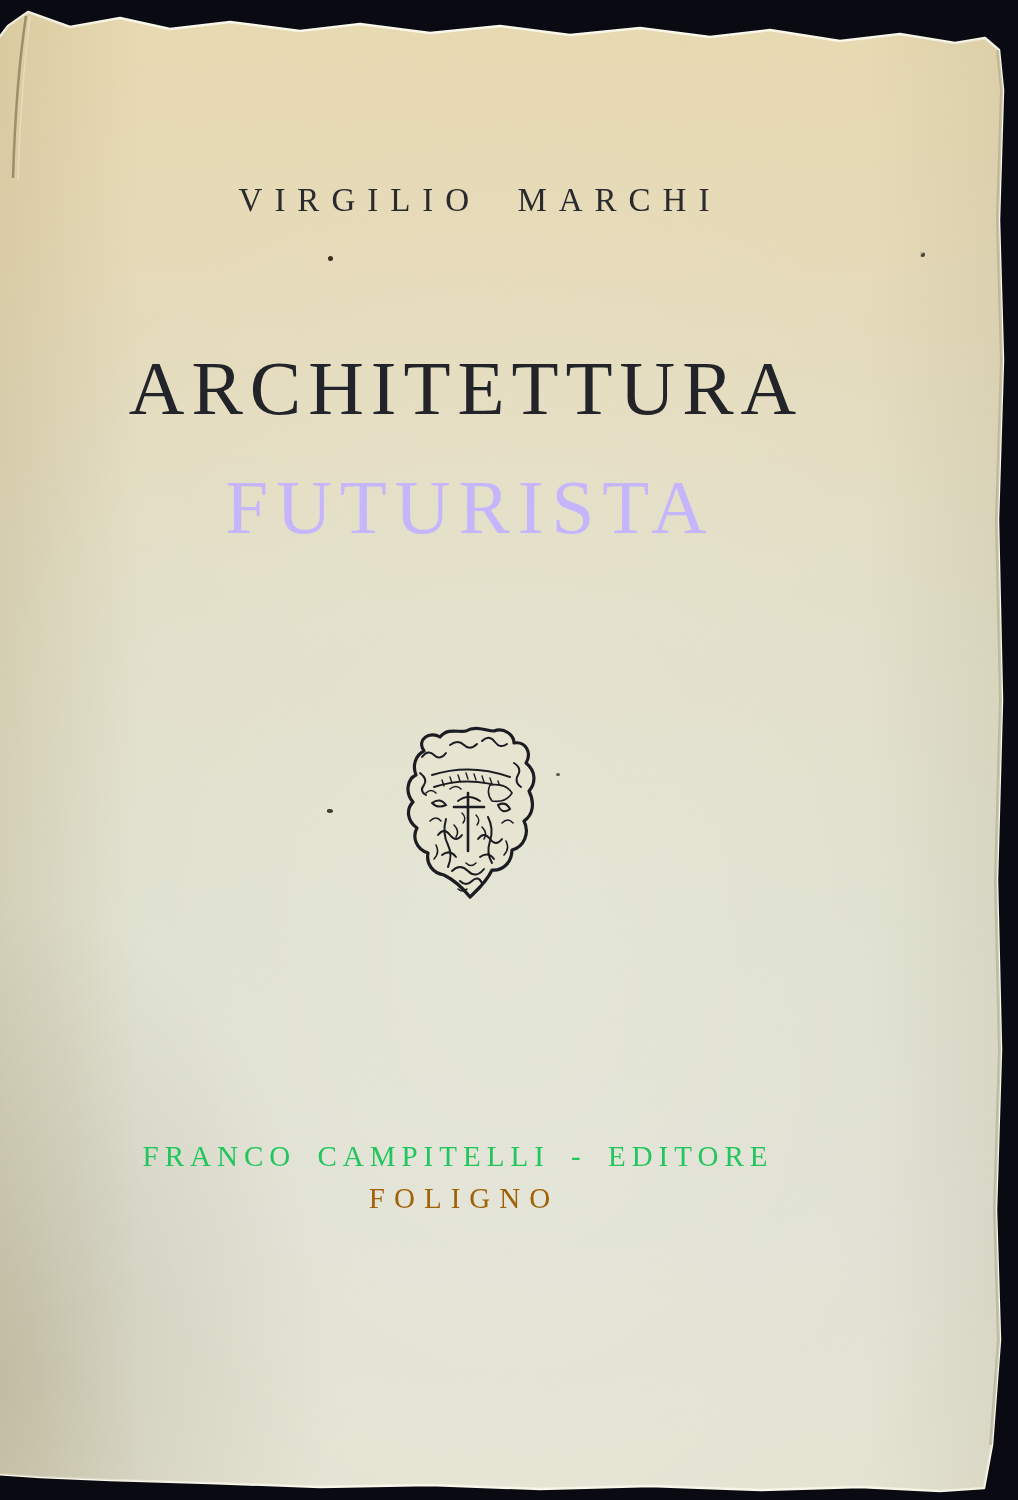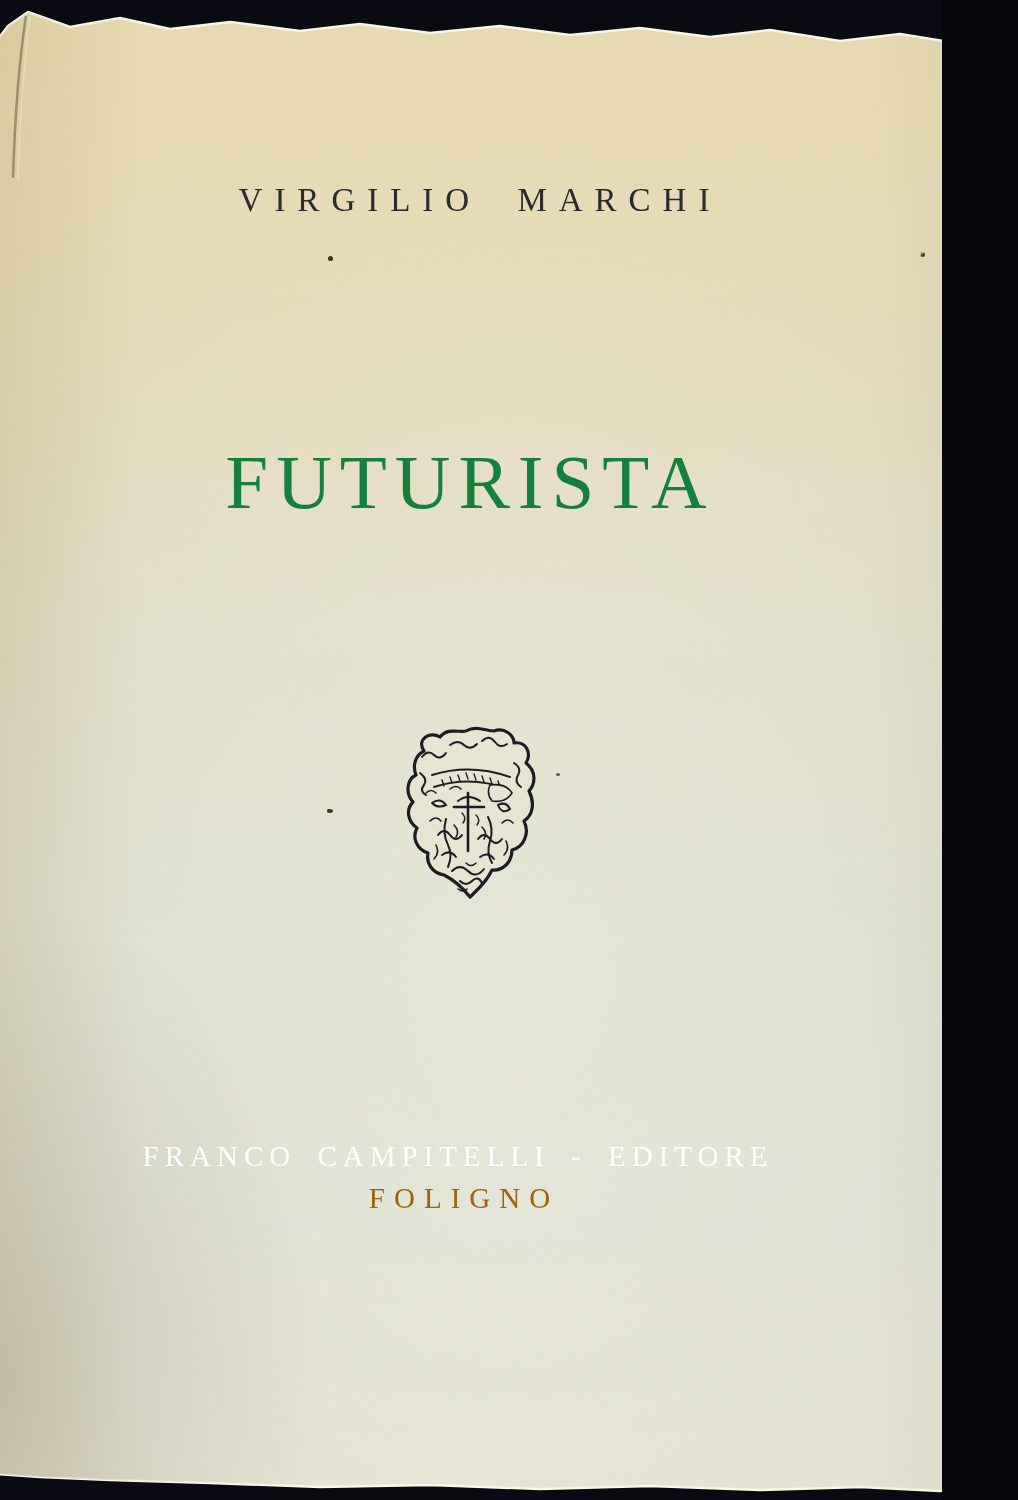--- a/index.html
+++ b/index.html
@@ -1,18 +1,18 @@
 <!DOCTYPE html>
 <html><head>
 <meta charset="utf-8">
 <style>
   html,body{margin:0;padding:0;background:#05050c;}
   .photo{
     position:relative;
-    width:942px;height:1500px;
+    width:1018px;height:1500px;
     background:#0a0a13;
     overflow:hidden;
     font-family:"Liberation Serif", serif;
   }
   .page-svg{position:absolute;left:0;top:0;width:1018px;height:1500px;display:block;}
   .txt{
     position:absolute;
     white-space:nowrap;
     transform:translateX(-50%);
     color:#25252a;
@@ -26,31 +26,31 @@
     word-spacing:16px;
     color:#2a2a2e;
   }
   .title1{
     left:466px;top:350px;
     font-size:77px;
     letter-spacing:7px;
     color:#23232a;
   }
   .title2{
-    left:470px;top:444px;
+    left:470px;top:469px;
     font-size:77px;
     letter-spacing:8px;
-    color:#15803d;
+    color:#c4b5fd;
   }
   .pub1{
     left:458px;top:1142px;
     font-size:29px;
     letter-spacing:6px;
     word-spacing:8px;
-    color:#ffffff;
+    color:#22c55e;
   }
   .pub2{
     left:464px;top:1184px;
     font-size:29px;
     letter-spacing:9px;
     color:#a16207;
   }
   .emblem{
     position:absolute;left:402px;top:723px;
     width:138px;height:178px;
@@ -113,20 +113,21 @@
       <path d="M30,16 C24,64 20,116 18,180" fill="none" stroke="#f4eeda" stroke-opacity="0.5" stroke-width="1.5"></path>
 
       <path d="M999,50 L1003,90 L999,220 L1003,360 L998,520 L1002,700 L997,880 L1001,1050 L996,1210 L1000,1340 L992,1445" fill="none" stroke="#8d8866" stroke-opacity="0.35" stroke-width="6"></path>
 
       <rect x="-4" y="0" width="1026" height="1500" filter="url(#grain)"></rect>
     </g>
   </svg>
 
   <div class="txt author">VIRGILIO MARCHI</div>
 
+  <div class="txt title1">ARCHITETTURA</div>
   <div class="txt title2">FUTURISTA</div>
 
   <svg class="emblem" role="img" viewBox="0 0 138 178" aria-label="woodcut publisher device: shield-shaped printer's mark with banner and dense engraving">
     <g fill="none" stroke="#1c1d22" stroke-width="2" stroke-linecap="round">
       <path d="M22,28 C14,16 28,8 38,14 C46,4 58,10 64,8 C74,2 84,8 92,8 C102,4 112,12 112,20 C124,18 130,30 124,40 C134,48 134,60 127,68 C133,80 131,92 122,98 C128,110 122,124 110,127 C110,140 100,148 90,147 C84,160 74,168 68,174 C60,164 50,156 42,152 C30,150 24,140 26,130 C14,126 10,114 15,105 C5,98 4,86 11,79 C3,70 5,56 14,52 C10,42 14,32 22,28 Z" fill="#e7e4d2" stroke-width="3.2" stroke-linejoin="round"></path>
       <path d="M20,34 q6,-8 12,-2 q6,6 12,-2"></path>
       <path d="M48,22 q8,-6 14,0 q6,6 13,-1"></path>
       <path d="M80,18 q7,-7 13,1 q5,7 12,2"></path>
       <path d="M18,50 q8,6 4,12 q-5,6 2,10"></path>
       <path d="M112,40 q8,5 4,12 q-4,7 3,12"></path>

